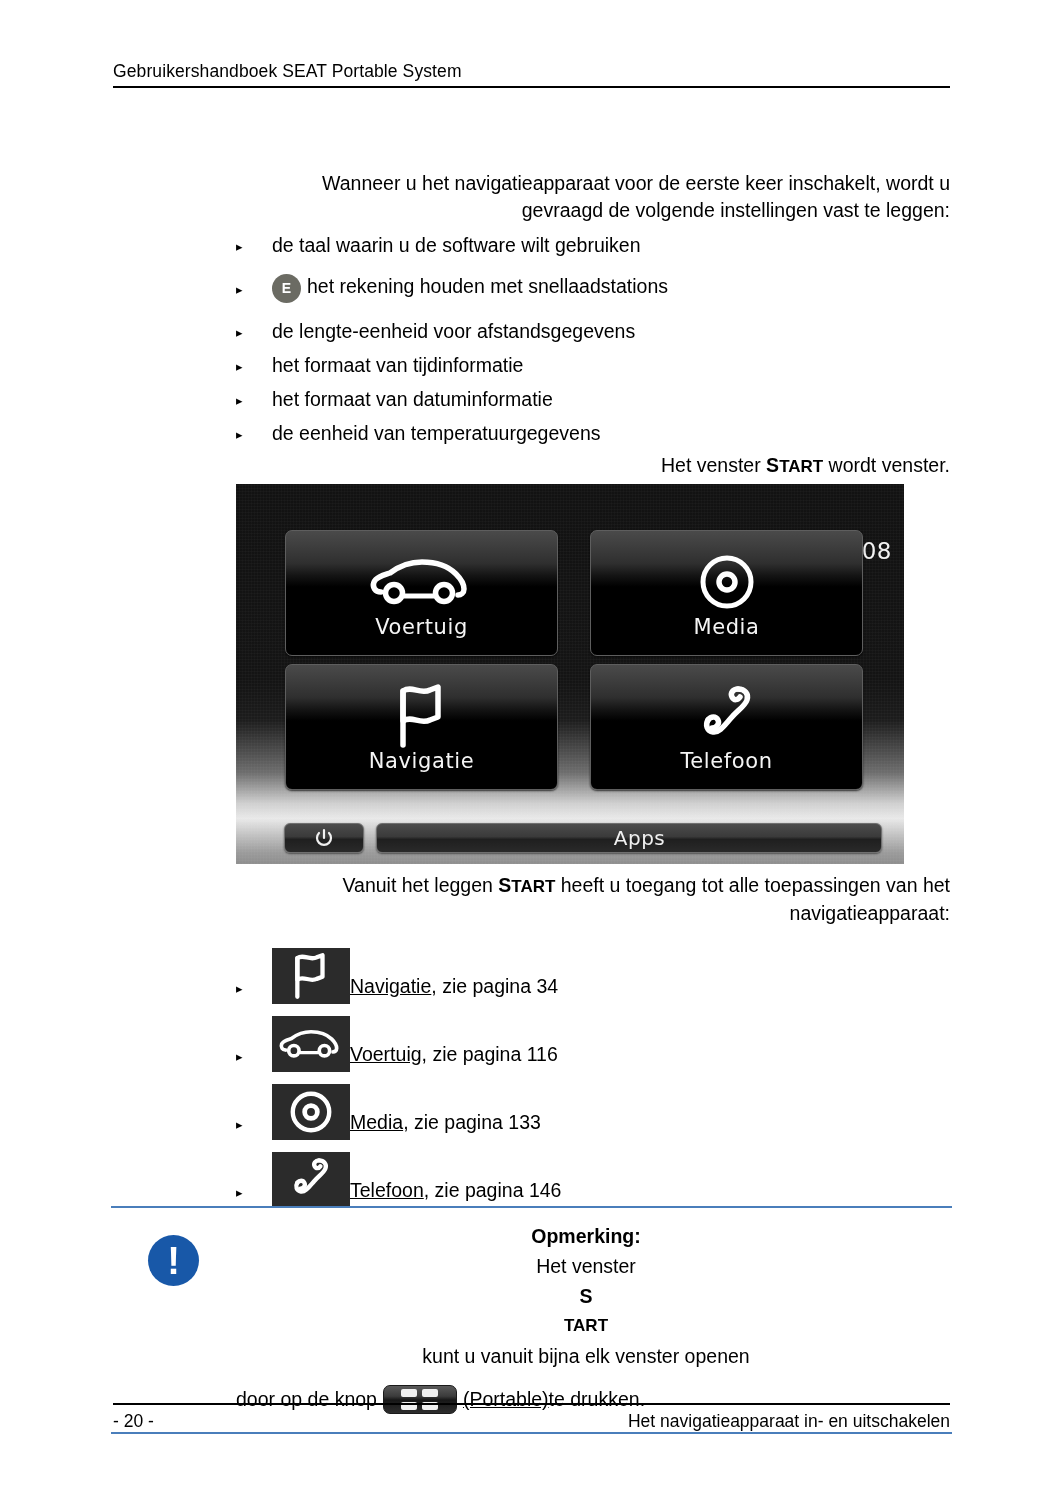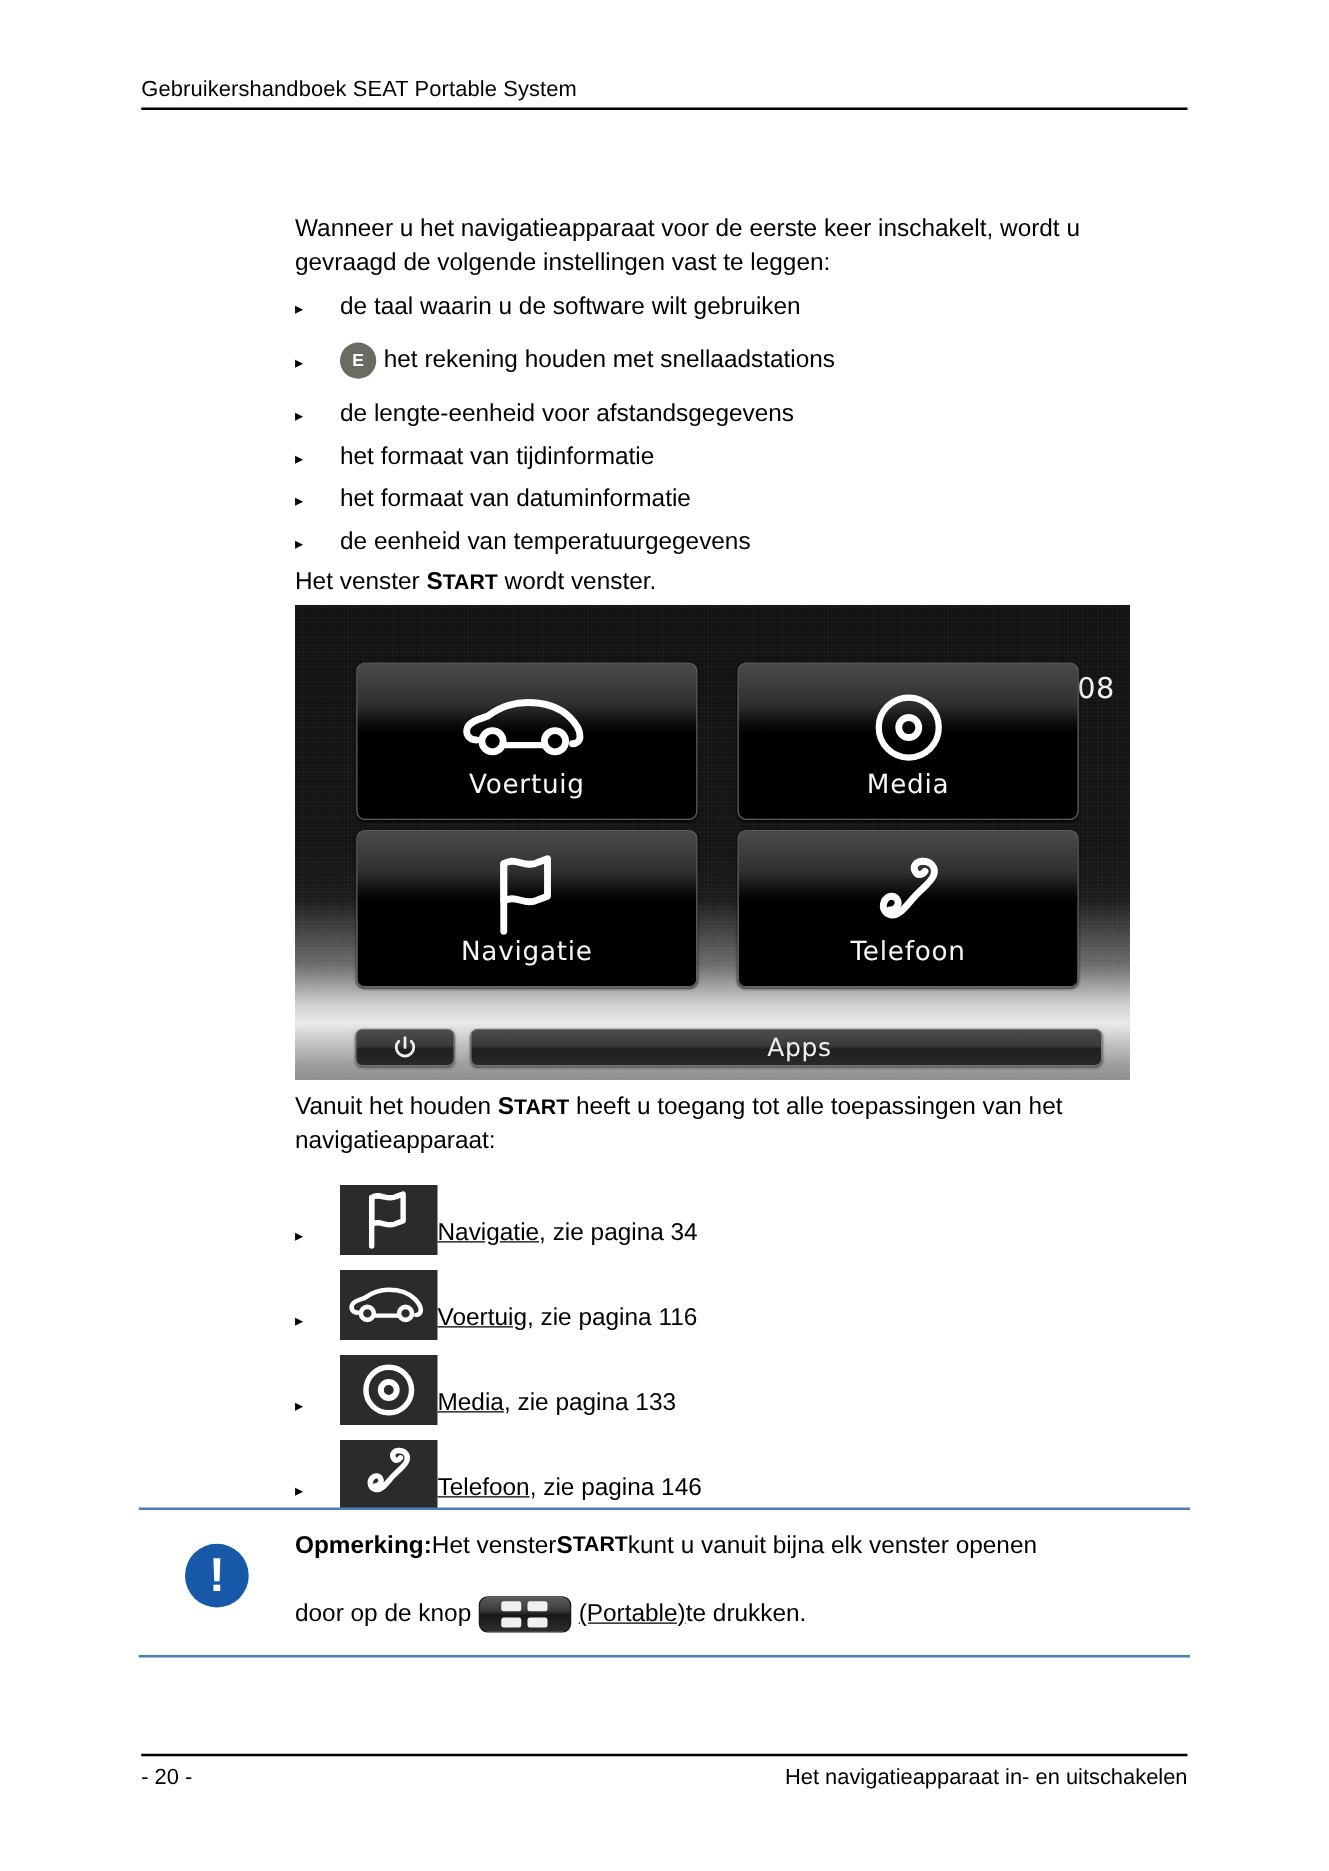--- a/index.html
+++ b/index.html
@@ -61,20 +61,21 @@
   
   .body-col {
     position: absolute;
     left: 236px;
     width: 714px;
   }
   p.para {
     margin: 0;
     font-size: 19.5px;
     line-height: 27px;
+    text-align: right;
   }
   .smallcaps {
     font-weight: bold;
     font-size: 17px;
   }
   .sc-first { font-size: 19.5px; font-weight: bold; }
 
   
   .bullet-list {
     position: absolute;
@@ -346,21 +347,21 @@
     flex: 1;
     padding-right: 16px;
   }
   .note-line {
     font-size: 19.5px;
     line-height: 40px;
     display: flex;
     align-items: center;
     flex-wrap: wrap;
   }
-  .note-line.first { line-height: 30px; margin-bottom: 20px; }
+  .note-line.first { line-height: 30px; margin-bottom: 8px; flex-direction: column; }
   .hoofd-btn {
     display: inline-flex;
     align-items: center;
     justify-content: center;
     width: 74px;
     height: 29px;
     border-radius: 7px;
     background: linear-gradient(to bottom,#5a5a5a 0%, #3b3b3b 38%, #171717 52%, #2d2d2d 100%);
     border: 1px solid #1a1a1a;
     margin: 0 6px;
@@ -518,21 +519,21 @@
           <line x1="10" y1="2" x2="10" y2="10" stroke="#f0f0f0" stroke-width="2.2" stroke-linecap="round"></line>
         </svg>
       </div>
       <div class="apps-btn">
         <span class="apps-label">Apps</span>
       </div>
     </div>
   </div>
 
   <div class="body-col" style="top:872px;">
-    <p class="para"><span>Vanuit het houden </span><span class="sc-first">S</span><span class="smallcaps">TART</span><span> heeft u toegang tot alle toepassingen van het navigatieapparaat:</span></p>
+    <p class="para"><span>Vanuit het leggen </span><span class="sc-first">S</span><span class="smallcaps">TART</span><span> heeft u toegang tot alle toepassingen van het navigatieapparaat:</span></p>
   </div>
 
   <div class="ref-list" style="top:936px;">
 
     <div class="ref-row">
       <span class="ref-marker">▸</span>
       <span class="ref-icon">
         <svg width="46" height="48" viewBox="0 0 64 66">
           <path d="M13 62 L13 8" fill="none" stroke="#ffffff" stroke-width="6" stroke-linecap="round"></path>
           <path d="M13 8 C22 2 30 12 40 7 L48 4 L48 34 L40 37 C30 42 22 32 13 38 Z" fill="none" stroke="#ffffff" stroke-width="6" stroke-linejoin="round"></path>

